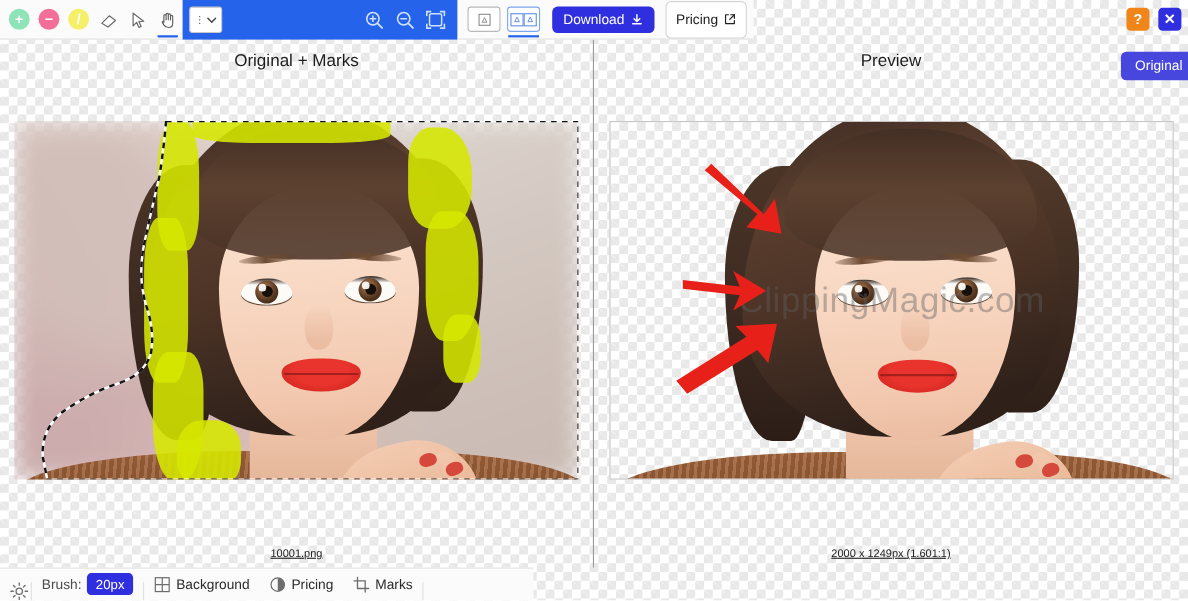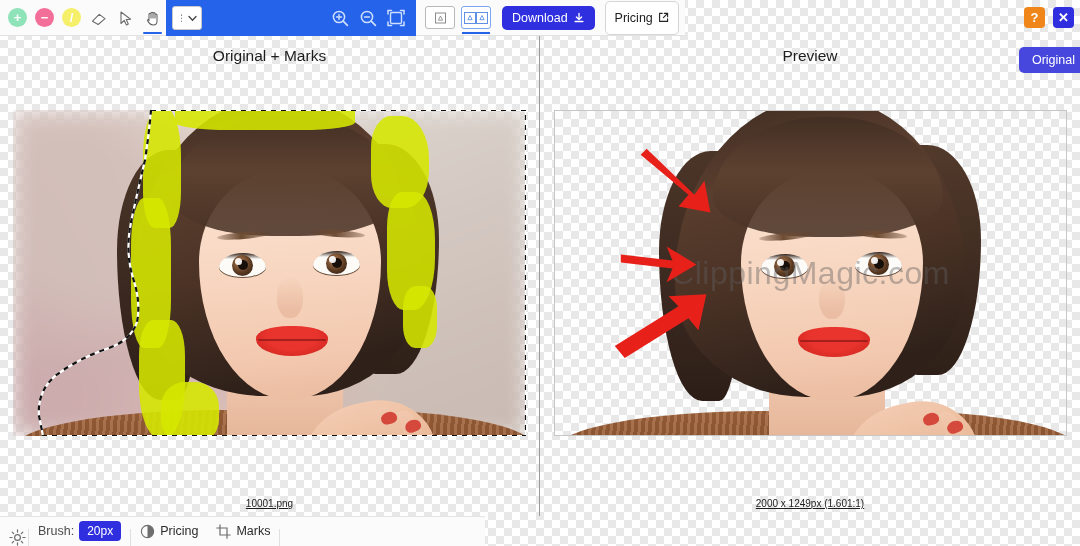--- a/index.html
+++ b/index.html
@@ -549,20 +549,28 @@
       </svg>
     </div>
     <div class="bb-sep"></div>
     <div class="bb-item">
       <span class="bb-label">Brush:</span>
       <span class="badge">20px</span>
     </div>
     <div class="bb-sep"></div>
     <div class="bb-item">
       <svg width="15" height="15" viewBox="0 0 15 15">
+        <rect x="1.2" y="1.2" width="12.6" height="12.6" fill="none" stroke="#6d6d6d" stroke-width="1.1"></rect>
+        <line x1="7.5" y1="1.2" x2="7.5" y2="13.8" stroke="#6d6d6d" stroke-width="1.1"></line>
+        <line x1="1.2" y1="7.5" x2="13.8" y2="7.5" stroke="#6d6d6d" stroke-width="1.1"></line>
+      </svg>
+      <span>Background</span>
+    </div>
+    <div class="bb-item">
+      <svg width="15" height="15" viewBox="0 0 15 15">
         <circle cx="7.5" cy="7.5" r="6.1" fill="none" stroke="#6d6d6d" stroke-width="1.1"></circle>
         <path d="M7.5 1.4 A6.1 6.1 0 0 1 7.5 13.6 Z" fill="#6d6d6d"></path>
       </svg>
       <span>Pricing</span>
     </div>
     <div class="bb-item">
       <svg width="15" height="15" viewBox="0 0 15 15">
         <path d="M4 0.8 V11 H14.2" fill="none" stroke="#6d6d6d" stroke-width="1.2" stroke-linecap="round"></path>
         <path d="M0.8 4 H11 V14.2" fill="none" stroke="#6d6d6d" stroke-width="1.2" stroke-linecap="round"></path>
       </svg>

